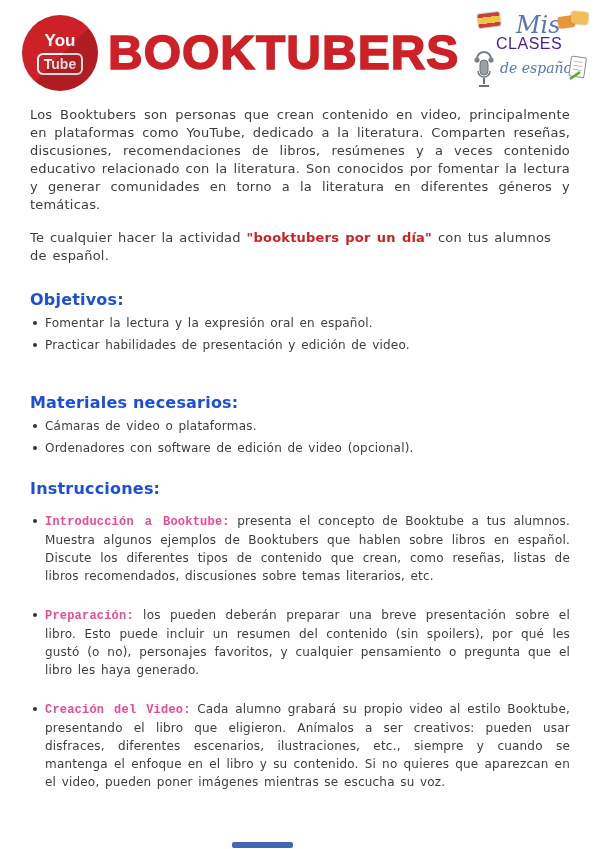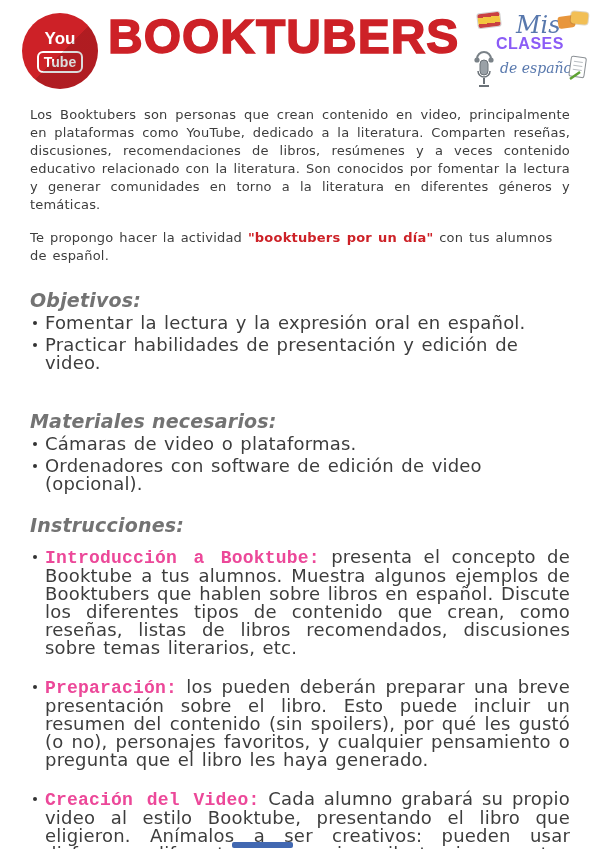--- a/index.html
+++ b/index.html
@@ -2,21 +2,21 @@
 <html><head>
 <meta charset="utf-8">
 <style>
   html,body { margin:0; padding:0; background:#fff; }
   .page {
     width:600px; height:849px; background:#ffffff; position:relative;
     font-family:"DejaVu Sans", sans-serif; color:#3d3d3d; overflow:hidden;
     box-sizing:border-box;
   }
   
-  .header { display:flex; align-items:flex-start; padding:13px 24px 0 22px; height:80px; }
+  .header { display:flex; align-items:center; padding:13px 24px 0 22px; height:80px; }
   .yt-circle {
     width:76px; height:76px; border-radius:50%; background:#cd2127;
     position:relative; overflow:hidden; flex-shrink:0;
     display:flex; flex-direction:column; align-items:center; justify-content:center;
   }
   .yt-circle::after {
     content:""; position:absolute; inset:0;
     background:linear-gradient(135deg, rgba(0,0,0,0) 52%, rgba(0,0,0,0.14) 52%);
   }
   .yt-you { color:#fff; font-weight:700; font-size:17px; line-height:1; margin-bottom:4px;
@@ -27,47 +27,47 @@
   .title {
     font-family:"Liberation Sans",sans-serif; font-weight:700; font-size:48px;
     color:#cd2127; letter-spacing:1px; margin-left:10px; white-space:nowrap;
     -webkit-text-stroke:1.5px #cd2127; line-height:1;
   }
   
   .brand { position:absolute; top:8px; right:10px; width:122px; height:84px; }
   .brand-mis { position:absolute; top:3px; left:48px; font-family:"DejaVu Serif",serif;
                font-style:italic; color:#5878ad; font-size:24px; }
   .brand-clases { position:absolute; top:27px; left:28px; font-family:"Liberation Sans",sans-serif;
-                  font-weight:700; color:#8b5cf6; font-size:16px; letter-spacing:0.5px; }
+                  font-weight:400; color:#4c1d95; font-size:16px; letter-spacing:0.5px; }
   .brand-esp { position:absolute; top:52px; left:32px; font-family:"DejaVu Serif",serif;
                font-style:italic; color:#5878ad; font-size:14px; }
   .icon-flag { position:absolute; top:5px; left:10px; width:22px; height:14px; border-radius:2px;
                transform:rotate(-7deg);
                background:linear-gradient(180deg,#c94040 0 27%,#f3c63f 27% 73%,#c94040 73% 100%);
                box-shadow:0 0 0 1px rgba(120,120,120,0.35); }
   .icon-bubbles { position:absolute; top:4px; right:2px; width:30px; height:20px; }
   .bub1 { position:absolute; left:0; top:4px; width:17px; height:12px; border-radius:3px;
           background:#e8963c; transform:rotate(-8deg); }
   .bub2 { position:absolute; right:0; top:0; width:17px; height:12px; border-radius:3px;
           background:#f2bf55; transform:rotate(6deg); box-shadow:0 0 0 1px rgba(150,120,60,0.3); }
   .icon-mic { position:absolute; left:4px; top:40px; }
   .icon-notepad { position:absolute; right:0px; top:46px; }
   
   .content { padding:0 30px; }
   .p { font-size:13px; line-height:18px; letter-spacing:0.2px; word-spacing:1.5px; }
   .just { text-align:justify; }
   .p1 { margin:13px 0 0; }
   .p2 { margin:15px 0 0; }
   .hl { color:#cd2127; font-weight:700; }
-  .h  { font-weight:700; color:#737373; font-size:19px; line-height:18px; letter-spacing:0.2px;font-style:italic; }
+  .h  { font-weight:700; color:#1d4ed8; font-size:16px; line-height:18px; letter-spacing:0.2px; }
   .h-obj { margin-top:26px; }
   .h-mat { margin-top:40px; }
   .h-ins { margin-top:23px; }
   ul { list-style:none; margin:5px 0 0; padding:0; }
-  li { position:relative; font-size:18px; line-height:18px; letter-spacing:0.2px;
+  li { position:relative; font-size:12px; line-height:18px; letter-spacing:0.2px;
        word-spacing:1.5px; padding-left:15px; margin-bottom:4px; }
   li::before { content:""; position:absolute; left:3px; top:7px; width:4px; height:4px;
                border-radius:50%; background:#333; }
   .inst-list { margin-top:14px; }
   .inst-list li { margin-bottom:21px; text-align:justify; }
   .inst-label { font-weight:700; color:#ec4899;font-family:Liberation Mono, monospace; }
   
   .footer-bar { position:absolute; left:232px; bottom:1px; width:61px; height:6px;
                 background:#4268b1; border-radius:2px; }
 </style>
@@ -114,21 +114,21 @@
         </g>
         <line x1="4" y1="25" x2="14" y2="18" stroke="#5ea232" stroke-width="2.5"></line>
       </svg>
     </div>
   </div>
 
   <div class="content">
 
     <p class="p just p1">Los Booktubers son personas que crean contenido en video, principalmente en plataformas como YouTube, dedicado a la literatura. Comparten reseñas, discusiones, recomendaciones de libros, resúmenes y a veces contenido educativo relacionado con la literatura. Son conocidos por fomentar la lectura y generar comunidades en torno a la literatura en diferentes géneros y temáticas.</p>
 
-    <p class="p p2"><span>Te propongo hacer la actividad </span><span class="hl">"booktubers por un día"</span><span> con tus alumnos de español.</span></p>
+    <p class="p p2"><span>Te cualquier hacer la actividad </span><span class="hl">"booktubers por un día"</span><span> con tus alumnos de español.</span></p>
 
     <div class="h h-obj">Objetivos:</div>
     <ul>
       <li>Fomentar la lectura y la expresión oral en español.</li>
       <li>Practicar habilidades de presentación y edición de video.</li>
     </ul>
 
     <div class="h h-mat">Materiales necesarios:</div>
     <ul>
       <li>Cámaras de video o plataformas.</li>

